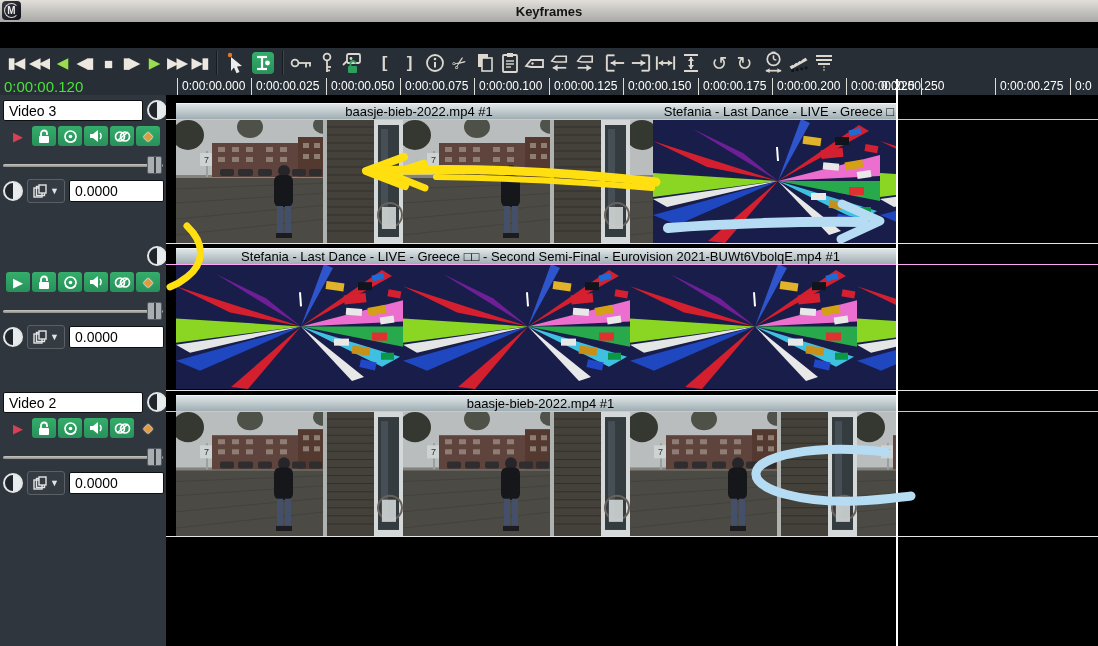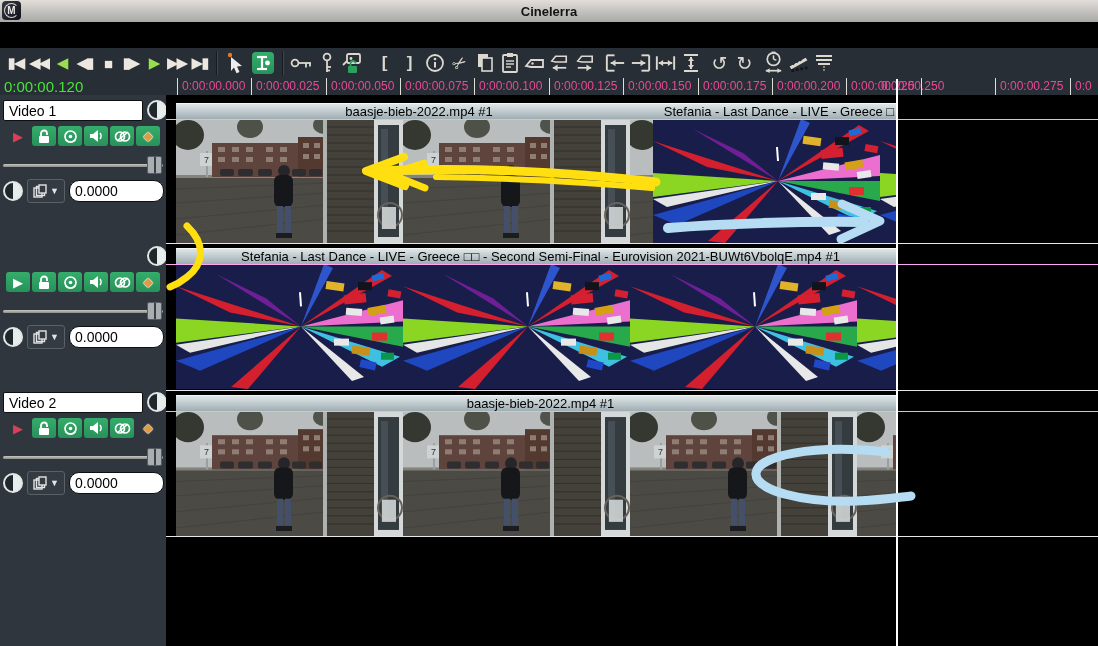--- a/index.html
+++ b/index.html
@@ -29,21 +29,21 @@
   .ticon{width:25px;height:26px;display:flex;align-items:center;justify-content:center;
          color:#dcd8d0;font-size:16px;letter-spacing:0;position:relative;}
   .ticon svg{display:block;}
   .ibeam-btn{width:22px;height:22px;border-radius:4px;background:linear-gradient(#35ad6b,#27915a);
              display:flex;align-items:center;justify-content:center;margin:0 3px;}
   .arrowtool{position:relative;width:26px;height:26px;display:flex;align-items:center;justify-content:center;}
   
   .timebar{position:absolute;left:0;top:78px;width:1098px;height:17px;background:#272e35;overflow:hidden;}
   .timecode{position:absolute;left:4px;top:0px;font-size:15px;color:#49e239;}
   .tick{position:absolute;top:0;width:1px;height:17px;background:#dededa;}
-  .ticklabel{position:absolute;top:1px;font-size:12px;color:#ec4899;white-space:nowrap;}
+  .ticklabel{position:absolute;top:1px;font-size:12px;color:#ffffff;white-space:nowrap;}
   
   .panel{position:absolute;left:0;top:95px;width:166px;height:551px;background:#2f363d;}
   .canvas{position:absolute;left:166px;top:95px;width:932px;height:551px;background:#000;overflow:hidden;text-align:center;}
   
   .patch{position:absolute;left:0;width:166px;height:100px;}
   .namefield{position:absolute;left:3px;top:0;width:140px;height:21px;background:#fff;
              border:1px solid #0d1013;border-radius:2px;color:#000;font-size:14px;
              line-height:21px;padding-left:5px;box-sizing:border-box;white-space:nowrap;overflow:hidden;}
   .expcircle{position:absolute;left:147px;top:0;width:20px;height:20px;border-radius:50%;
              border:2px solid #e2e6e6;box-sizing:border-box;
@@ -59,21 +59,21 @@
              justify-content:center;color:#d4d8d8;font-size:8px;line-height:6px;}
   .slider{position:absolute;left:3px;top:56px;width:160px;height:18px;}
   .groove{position:absolute;left:0;top:8px;width:160px;height:3px;
           background:linear-gradient(#c6c6c2,#8c8c88);border-radius:2px;}
   .handle{position:absolute;left:144px;top:0;width:15px;height:18px;background:#a9aeb2;
           border:1px solid #565c62;border-radius:2px;box-sizing:border-box;}
   .handle:before{content:"";position:absolute;left:6px;top:0;width:2px;height:16px;background:#3a4046;}
   .faderrow{position:absolute;left:3px;top:80px;height:22px;display:flex;align-items:center;gap:4px;}
   .mixbtn{width:36px;height:22px;background:#343b42;border:1px solid #5a6066;border-radius:3px;
           display:flex;align-items:center;justify-content:center;gap:3px;color:#e4e4e4;}
-  .fadefield{width:95px;height:22px;background:#fff;border:1px solid #0d1013;border-radius:10px;
+  .fadefield{width:95px;height:22px;background:#fff;border:1px solid #0d1013;border-radius:2px;
              color:#000;font-size:14px;line-height:20px;padding-left:5px;box-sizing:border-box;}
   
   .clip{position:absolute;overflow:hidden;}
   .cliptitle{height:16px;background:linear-gradient(#dfe6e8,#9fadb2);border-top:1px solid #f2f6f6;
              color:#000;font-size:13px;line-height:15px;padding-left:9px;white-space:nowrap;
              box-sizing:border-box;overflow:hidden;}
   .clipmedia{display:flex;overflow:hidden;height:124px;background:#141414;}
   .clipmedia svg{flex:none;}
   .hline{position:absolute;left:0;width:932px;height:1px;z-index:8;}
   .pink{background:#ffa6f6;}
@@ -191,21 +191,21 @@
     </g>
   </defs>
 </svg>
 
 <div class="screen">
 
   <div class="titlebar">
     <div class="applogo">
         <span>M</span>
       </div>
-    <div class="wintitle">Cinelerra</div>
+    <div class="wintitle">Keyframes</div>
   </div>
 
 
   <div class="toolbar">
     <span class="tbtn">▮◀</span>
     <span class="tbtn">◀◀</span>
     <span class="tbtn green">◀</span>
     <span class="tbtn">◀▮</span>
     <span class="tbtn">■</span>
     <span class="tbtn">▮▶</span>
@@ -398,21 +398,21 @@
     <span class="ticklabel" style="left:881px">0:00:00.250</span>
     <div class="tick" style="left:995px"></div>
     <span class="ticklabel" style="left:1000px">0:00:00.275</span>
     <div class="tick" style="left:1070px"></div>
     <span class="ticklabel" style="left:1075px">0:0</span>
   </div>
 
   <div class="panel">
 
     <div class="patch" style="top:5px">
-      <div class="namefield">Video 1</div>
+      <div class="namefield">Video 3</div>
       <div class="expcircle"></div>
       <div class="btnrow">
         <span class="pb">
             <span class="tri">▶</span>
           </span>
         <span class="pb on">
           <svg width="16" height="15" viewBox="0 0 16 15">
               <rect x="3" y="7" width="10" height="7" rx="1" fill="#fff"></rect>
               <path d="M5,7 V4.5 a3,3 0 0 1 6,0 V6" fill="none" stroke="#fff" stroke-width="1.8"></path>
             </svg>

